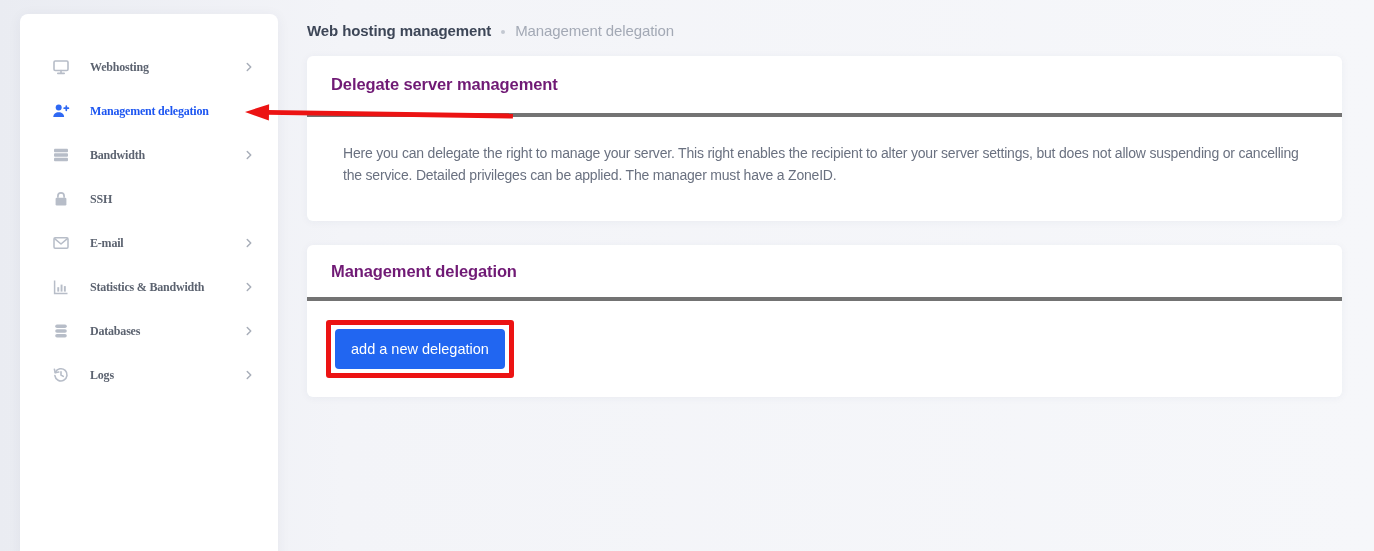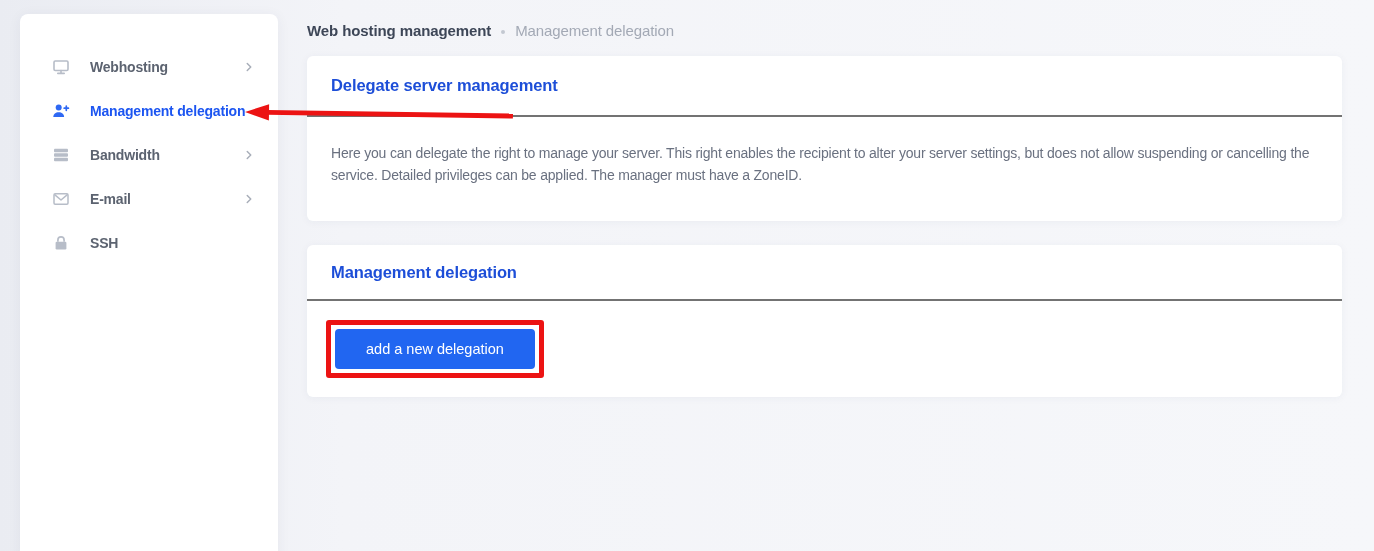--- a/index.html
+++ b/index.html
@@ -17,59 +17,59 @@
     box-shadow:0 2px 14px rgba(45,55,90,.06);
     padding-top:31px; z-index:2;
   }
   .side-item {
     height:44px; display:flex; align-items:center;
     padding:0 22px 0 32px; cursor:pointer; color:#5c6370;
   }
   .side-item .icon { width:18px; height:18px; flex:0 0 18px; color:#b7bdc8; margin-right:20px; }
   .side-item .icon svg { display:block; }
   .side-item .label {
-    font-size:14px; font-weight:700; letter-spacing:-0.2px;
-    color:#5c6370; white-space:nowrap;
+    font-size:12px; font-weight:700; letter-spacing:-0.2px;
+    color:#5c6370; white-space:nowrap;font-family:Liberation Serif, serif;
   }
   .side-item .chev { margin-left:auto; color:#a8aeb9; display:flex; }
   .side-item.active .label { color:#1c55f1; }
   .side-item.active .icon  { color:#2e68f3; }
 
   
   .main { position:absolute; left:307px; top:22px; width:1035px; z-index:1; }
   .breadcrumb { display:flex; align-items:center; gap:10px; margin-bottom:17px; }
   .crumb-current { font-size:15px; font-weight:700; color:#3d4657; letter-spacing:-0.1px; }
   .crumb-sep { width:4px; height:4px; border-radius:50%; background:#c3c8d1; margin-top:2px; }
   .crumb-next { font-size:15px; color:#a3a9b5; letter-spacing:-0.1px; }
 
   .card {
     background:#fff; border-radius:6px; margin-bottom:24px;
     box-shadow:0 1px 8px rgba(45,55,90,.05);
   }
   .card-header {
     display:flex; align-items:center; padding:0 24px;
-    border-bottom:2px solid #737373;
-    font-size:16.5px; font-weight:700; color:#1d4ed8; letter-spacing:-0.1px;
+    border-bottom:4px solid #737373;
+    font-size:16.5px; font-weight:700; color:#701a75; letter-spacing:-0.1px;
   }
   .card1 .card-header { height:61px; }
   .card2 .card-header { height:56px; }
   .card1 .card-body {
-    padding:25px 24px 35px; font-size:14px; letter-spacing:-0.2px;
+    padding:25px 36px 35px; font-size:14px; letter-spacing:-0.2px;
     line-height:22px; color:#6a7180;
   }
   .card2 .card-body { height:96px; position:relative; }
 
   
   .red-box {
     position:absolute; left:19px; top:19px;
     border:5px solid var(--red,#ec1313); border-radius:3px;
     padding:4px; line-height:0; display:inline-block; background:transparent;
   }
   .btn-primary {
-    height:40px; padding:0 31px; border:none; border-radius:4px;
+    height:40px; padding:0 16px; border:none; border-radius:4px;
     background:var(--accent,#2166f1); color:#ffffff;
     font-family:"Liberation Sans", sans-serif; font-size:14.5px; cursor:pointer;
   }
 
   
   .anno-arrow {
     position:absolute; left:245px; top:103px; width:268px; height:18px;
     z-index:10; transform:rotate(0.85deg); transform-origin:0 50%;
     pointer-events:none;
   }
@@ -116,39 +116,89 @@
         <span class="label">Bandwidth</span>
         <span class="chev">
           <svg viewBox="0 0 16 16" width="14" height="14">
             <path d="M6 4l4 4-4 4" fill="none" stroke="currentColor" stroke-width="1.7" stroke-linecap="round" stroke-linejoin="round"></path>
           </svg>
         </span>
       </div>
       <div class="side-item">
         <span class="icon">
           <svg viewBox="0 0 18 18" width="18" height="18">
+            <rect x="3.6" y="7.8" width="10.8" height="7.6" rx="1.2" fill="currentColor"></rect>
+            <path d="M5.9 7.8V5.9a3.1 3.1 0 0 1 6.2 0v1.9" fill="none" stroke="currentColor" stroke-width="1.7"></path>
+          </svg>
+        </span>
+        <span class="label">SSH</span>
+      </div>
+      <div class="side-item">
+        <span class="icon">
+          <svg viewBox="0 0 18 18" width="18" height="18">
             <rect x="2" y="3.8" width="14" height="10.4" rx="1.1" fill="none" stroke="currentColor" stroke-width="1.5"></rect>
             <path d="M2.6 4.6 9 10l6.4-5.4" fill="none" stroke="currentColor" stroke-width="1.5" stroke-linejoin="round"></path>
           </svg>
         </span>
         <span class="label">E-mail</span>
         <span class="chev">
           <svg viewBox="0 0 16 16" width="14" height="14">
             <path d="M6 4l4 4-4 4" fill="none" stroke="currentColor" stroke-width="1.7" stroke-linecap="round" stroke-linejoin="round"></path>
           </svg>
         </span>
       </div>
       <div class="side-item">
         <span class="icon">
           <svg viewBox="0 0 18 18" width="18" height="18">
-            <rect x="3.6" y="7.8" width="10.8" height="7.6" rx="1.2" fill="currentColor"></rect>
-            <path d="M5.9 7.8V5.9a3.1 3.1 0 0 1 6.2 0v1.9" fill="none" stroke="currentColor" stroke-width="1.7"></path>
-          </svg>
-        </span>
-        <span class="label">SSH</span>
+            <path d="M2.6 2.5v12.9h12.9" fill="none" stroke="currentColor" stroke-width="1.5"></path>
+            <g fill="currentColor">
+              <rect x="5.3" y="9.2" width="1.9" height="4.4"></rect>
+              <rect x="8.6" y="6.6" width="1.9" height="7"></rect>
+              <rect x="11.9" y="8.1" width="1.9" height="5.5"></rect>
+            </g>
+          </svg>
+        </span>
+        <span class="label">Statistics &amp; Bandwidth</span>
+        <span class="chev">
+          <svg viewBox="0 0 16 16" width="14" height="14">
+            <path d="M6 4l4 4-4 4" fill="none" stroke="currentColor" stroke-width="1.7" stroke-linecap="round" stroke-linejoin="round"></path>
+          </svg>
+        </span>
+      </div>
+      <div class="side-item">
+        <span class="icon">
+          <svg viewBox="0 0 18 18" width="18" height="18">
+            <g fill="currentColor">
+              <rect x="3.2" y="2.4" width="11.6" height="3.6" rx="1.8"></rect>
+              <rect x="3.2" y="7.2" width="11.6" height="3.6" rx="1.8"></rect>
+              <rect x="3.2" y="12" width="11.6" height="3.6" rx="1.8"></rect>
+            </g>
+          </svg>
+        </span>
+        <span class="label">Databases</span>
+        <span class="chev">
+          <svg viewBox="0 0 16 16" width="14" height="14">
+            <path d="M6 4l4 4-4 4" fill="none" stroke="currentColor" stroke-width="1.7" stroke-linecap="round" stroke-linejoin="round"></path>
+          </svg>
+        </span>
+      </div>
+      <div class="side-item">
+        <span class="icon">
+          <svg viewBox="0 0 18 18" width="18" height="18">
+            <path d="M3.4 6.3A6.1 6.1 0 1 1 2.9 9.6" fill="none" stroke="currentColor" stroke-width="1.6" stroke-linecap="round"></path>
+            <path d="M2.4 3.2l.8 3.6 3.6-.8" fill="none" stroke="currentColor" stroke-width="1.6" stroke-linecap="round" stroke-linejoin="round"></path>
+            <path d="M9 5.8V9l2.3 1.4" fill="none" stroke="currentColor" stroke-width="1.6" stroke-linecap="round"></path>
+          </svg>
+        </span>
+        <span class="label">Logs</span>
+        <span class="chev">
+          <svg viewBox="0 0 16 16" width="14" height="14">
+            <path d="M6 4l4 4-4 4" fill="none" stroke="currentColor" stroke-width="1.7" stroke-linecap="round" stroke-linejoin="round"></path>
+          </svg>
+        </span>
       </div>
     </nav>
 </aside>
 
 <div class="main">
 
   <div class="breadcrumb">
     <span class="crumb-current">Web hosting management</span>
     <span class="crumb-sep"></span>
     <span class="crumb-next">Management delegation</span>

